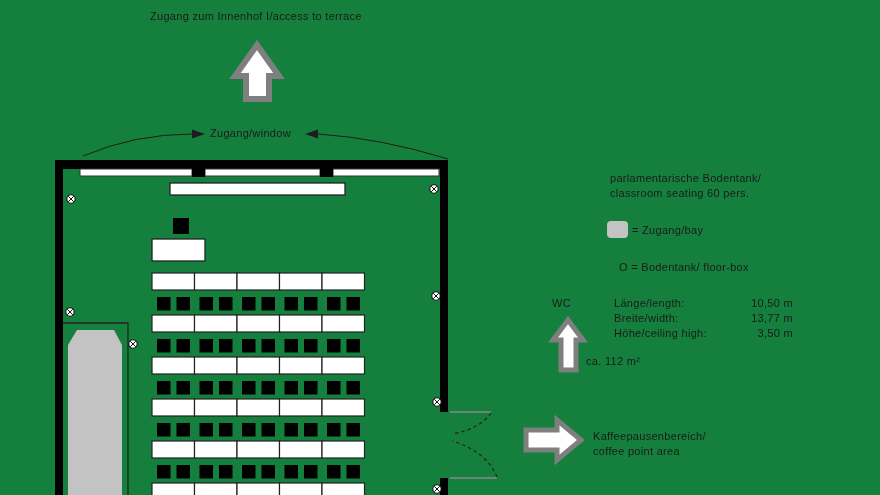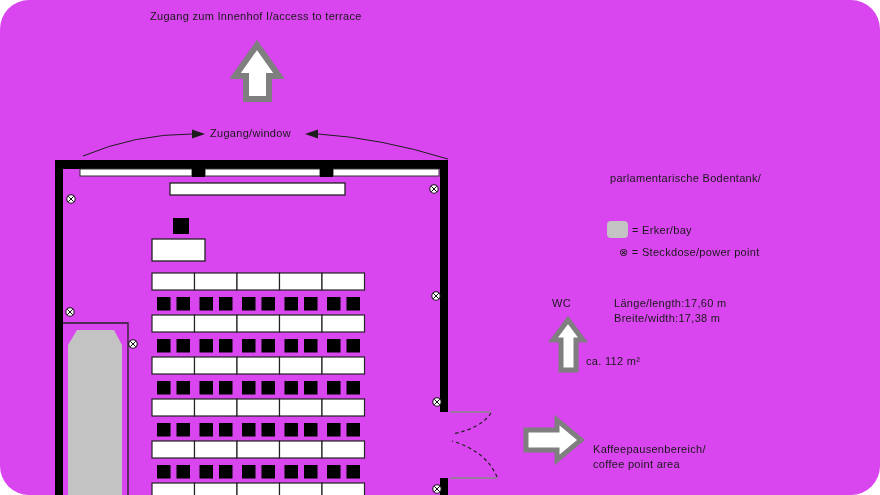--- a/index.html
+++ b/index.html
@@ -7,45 +7,44 @@
     --arrow:#7f7f7f;
     --bay:#c3c3c3;
     --chair:#000000;
     --ink:#1a1a1a;
   }
   html,body{margin:0;padding:0;background:#ffffff;}
   #canvas{
     position:relative;
     width:880px;height:495px;
     overflow:hidden;
-    background:#d946ef;
+    background:#15803d;
     font-family:"Liberation Sans","DejaVu Sans",sans-serif;
     color:var(--ink);
-    border-radius:29px;
   }
   #plan-svg{position:absolute;left:0;top:0;}
   .label{position:absolute;font-size:11px;line-height:15px;white-space:nowrap;letter-spacing:0.3px;}
   .wall{fill:var(--wall);}
   .sill{fill:#ffffff;stroke:#333333;stroke-width:1;}
   .stub{fill:var(--wall);}
   .outline{fill:none;stroke:#222222;stroke-width:1.3;}
   .bayfill{fill:var(--bay);}
   .whitebox{fill:#ffffff;stroke:#222222;stroke-width:1.3;}
   .table{fill:#ffffff;stroke:#222222;stroke-width:1.2;}
   .chair{fill:var(--chair);}
   .power circle{fill:#ffffff;stroke:#111111;stroke-width:1.1;}
   .power line{stroke:#111111;stroke-width:1;}
   .big-arrow{fill:#ffffff;stroke:var(--arrow);}
   .curve{fill:none;stroke:#1d1d1d;stroke-width:1;}
   .arrowhead{fill:#1d1d1d;stroke:none;}
   .doorline{stroke:#888888;stroke-width:1.4;}
   .doorarc{fill:none;stroke:#222222;stroke-width:1.2;stroke-dasharray:3.5 3;}
   .swatch{position:absolute;left:607px;top:221px;width:21px;height:17px;background:var(--bay);border-radius:4px;}
   .meas{position:absolute;left:614px;top:296px;width:179px;}
-  .meas-row{display:flex;justify-content:flex-start;font-size:11px;line-height:15px;letter-spacing:0.3px;}
+  .meas-row{display:flex;justify-content:space-between;font-size:11px;line-height:15px;letter-spacing:0.3px;}
 </style>
 </head>
 <body>
 
 <div id="canvas">
 
   <svg id="plan-svg" width="880" height="495" viewBox="0 0 880 495">
 
     <rect class="wall" x="55" y="160" width="393" height="9"></rect>
     <rect class="wall" x="55" y="160" width="8" height="335"></rect>
@@ -209,37 +208,42 @@
     <path class="big-arrow" stroke-width="5" d="M568,320 L553,340 L561,340 L561,370 L576,370 L576,340 L583,340 Z"></path>
     <path class="big-arrow" stroke-width="5" d="M581,440 L557,420 L557,430 L526,430 L526,450 L557,450 L557,460 Z"></path>
   </svg>
 
   <div class="label" style="left:150px;top:9px">Zugang zum Innenhof I/access to terrace</div>
   <div class="label" style="left:210px;top:126px">Zugang/window</div>
   <div class="label" style="left:552px;top:296px">WC</div>
 
   <div class="label" style="left:610px;top:171px">
     <div>parlamentarische Bodentank/</div>
+    <div>classroom seating 60 pers.</div>
   </div>
 
   <div class="swatch"></div>
-  <div class="label" style="left:632px;top:223px">= Erker/bay</div>
-  <div class="label" style="left:619px;top:245px">⊗ = Steckdose/power point</div>
+  <div class="label" style="left:632px;top:223px">= Zugang/bay</div>
+  <div class="label" style="left:619px;top:260px">O = Bodentank/ floor-box</div>
 
   <div class="meas">
     <div class="meas-row">
       <span>Länge/length:</span>
-      <span>17,60 m</span>
+      <span>10,50 m</span>
     </div>
     <div class="meas-row">
       <span>Breite/width:</span>
-      <span>17,38 m</span>
+      <span>13,77 m</span>
+    </div>
+    <div class="meas-row">
+      <span>Höhe/ceiling high:</span>
+      <span>3,50 m</span>
     </div>
   </div>
 
   <div class="label" style="left:586px;top:354px">ca. 112 m²</div>
 
-  <div class="label" style="left:593px;top:442px">
+  <div class="label" style="left:593px;top:429px">
     <div>Kaffeepausenbereich/</div>
     <div>coffee point area</div>
   </div>
 
 </div>
 
 </body></html>

